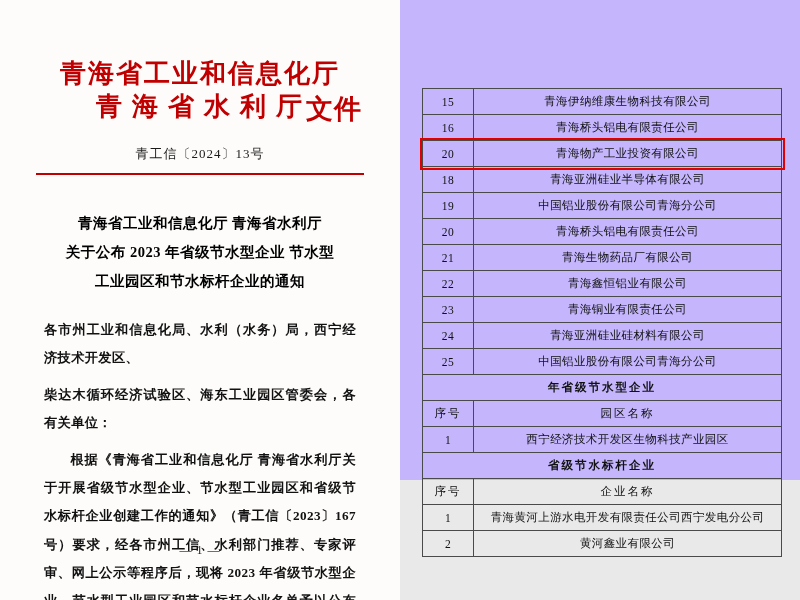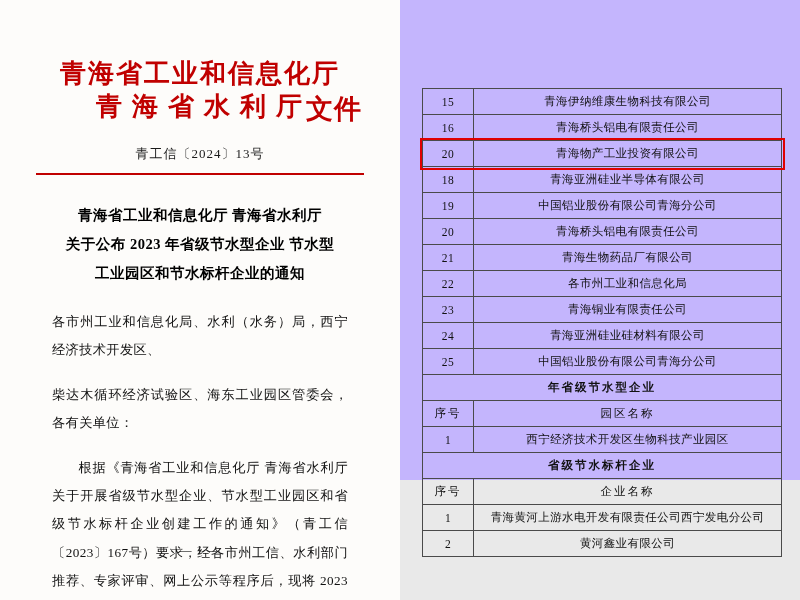--- a/index.html
+++ b/index.html
@@ -68,39 +68,40 @@
     color: #1a1a1a;
     letter-spacing: 1px;
   }
   .red-rule {
     margin-top: 10px;
     height: 2px;
     background: #c00000;
     width: 100%;
   }
   .title-block {
-    margin-top: 26px;
+    margin-top: 34px;
     text-align: center;
     font-weight: bold;
     font-size: 14.5px;
     line-height: 2.0;
     color: #000;
     letter-spacing: 0.5px;
   }
   .title-block div { white-space: nowrap; }
   .body-block {
     margin-top: 20px;
     font-size: 13.2px;
     line-height: 2.15;
     color: #111;
     letter-spacing: 0.4px;
     text-align: justify;
   }
   .body-block p {
-    margin: 16px;
+    margin: 8px;
+    font-weight: bold;
   }
   .indent { text-indent: 2em; }
   .page-num {
     position: absolute;
     bottom: 42px;
     left: 0;
     width: 400px;
     text-align: center;
     font-size: 12px;
     color: #222;
@@ -208,21 +209,21 @@
         <tr>
           <td class="idx">20</td>
           <td class="name">青海桥头铝电有限责任公司</td>
         </tr>
         <tr>
           <td class="idx">21</td>
           <td class="name">青海生物药品厂有限公司</td>
         </tr>
         <tr>
           <td class="idx">22</td>
-          <td class="name">各市州工业和信息化局</td>
+          <td class="name">青海鑫恒铝业有限公司</td>
         </tr>
         <tr>
           <td class="idx">23</td>
           <td class="name">青海铜业有限责任公司</td>
         </tr>
         <tr>
           <td class="idx">24</td>
           <td class="name">青海亚洲硅业硅材料有限公司</td>
         </tr>
         <tr>

